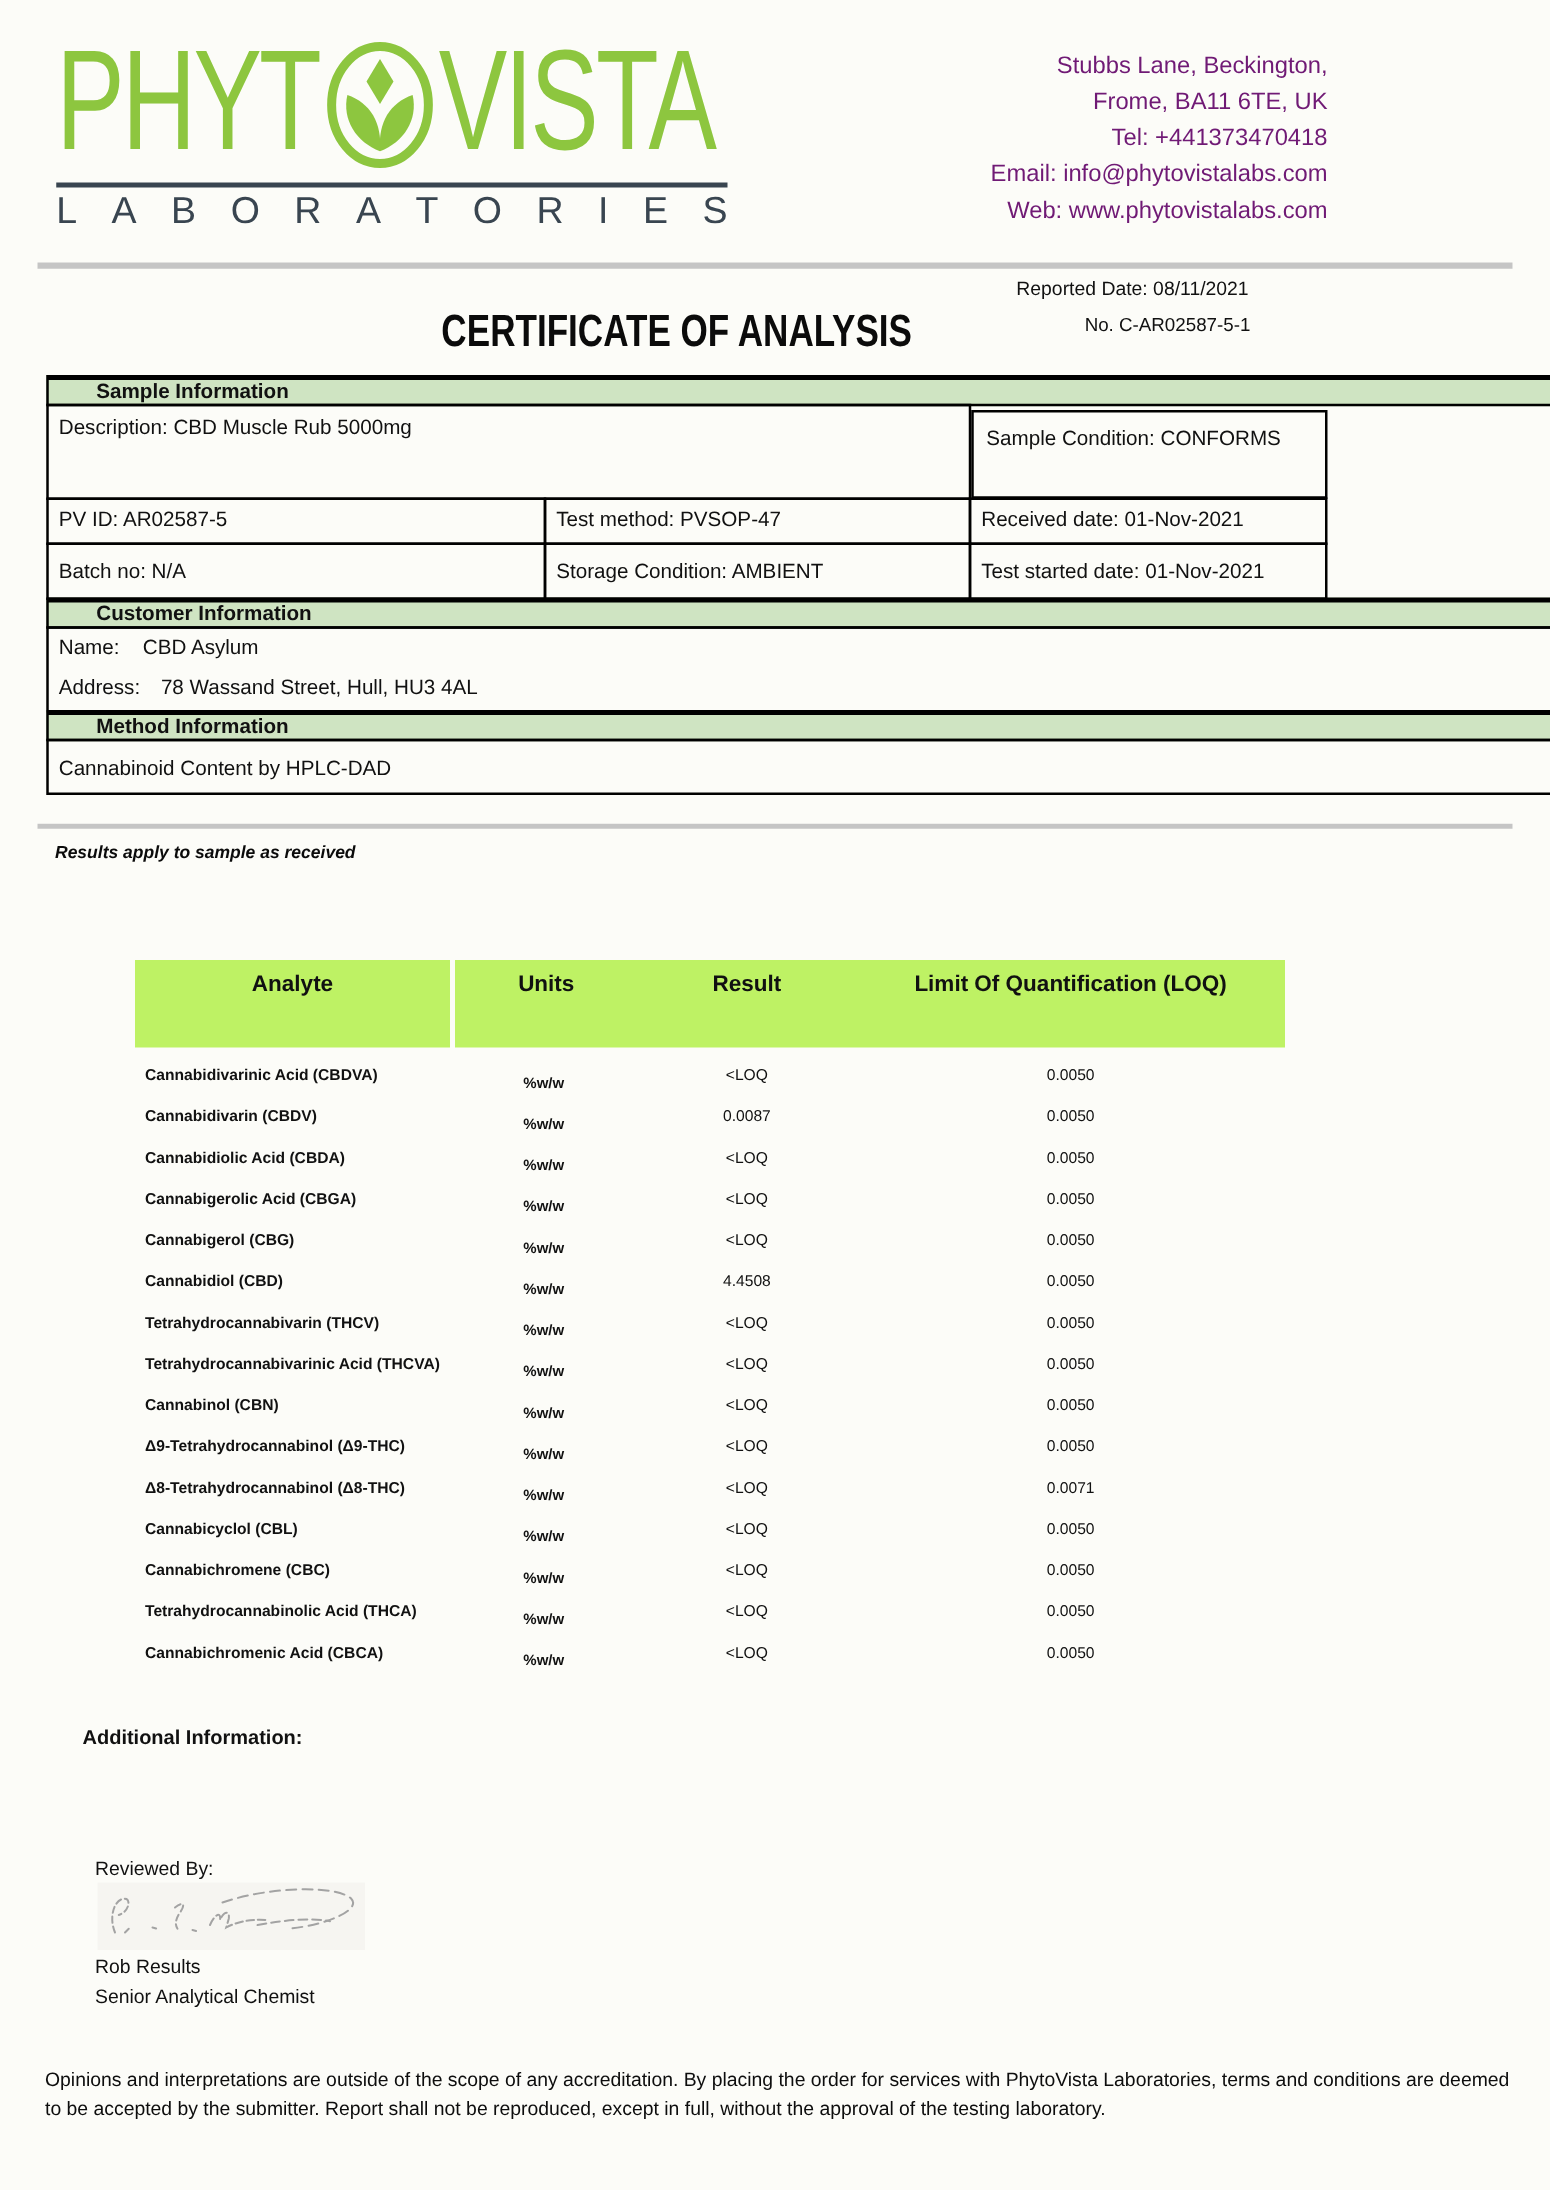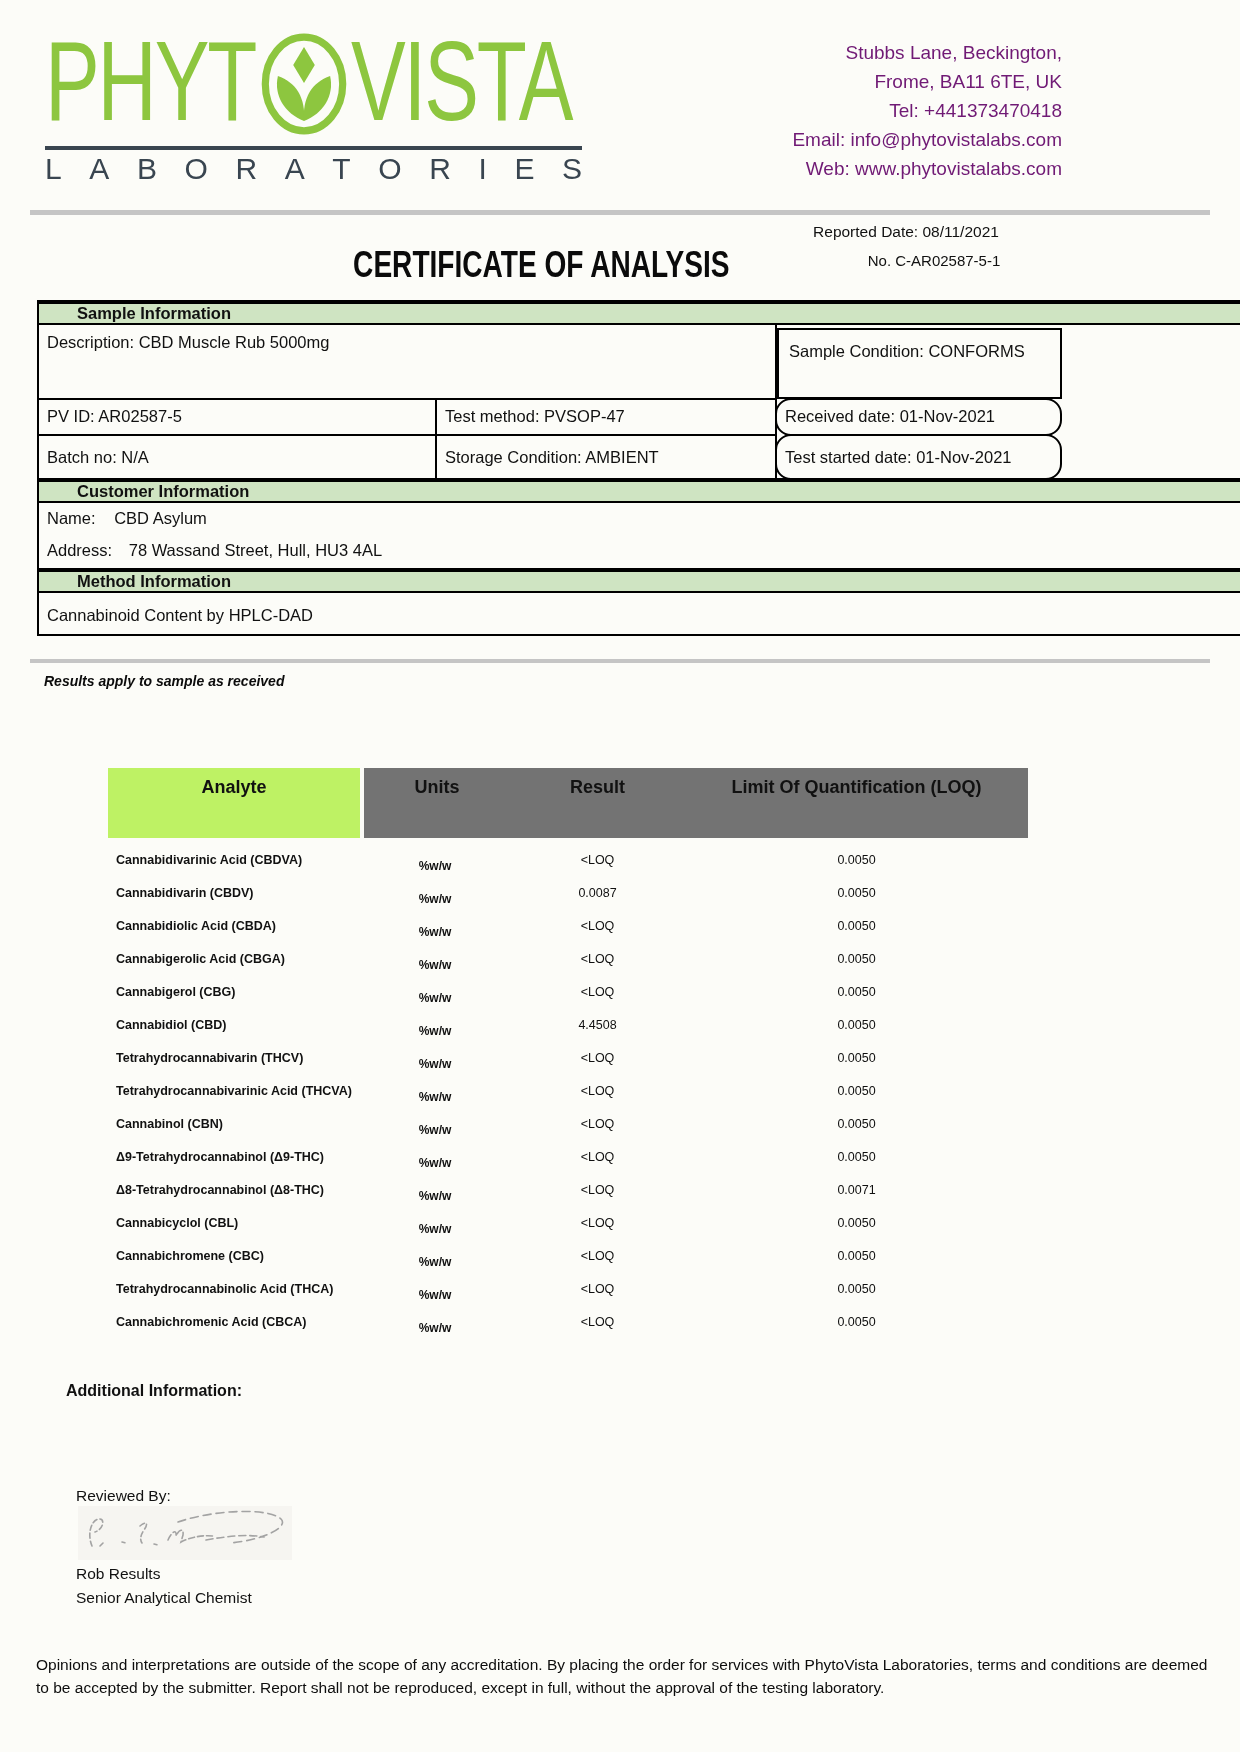--- a/index.html
+++ b/index.html
@@ -38,34 +38,34 @@
   .desc-row{display:flex;margin-top:-2px;height:77px;align-items:flex-start;}
   .desc-cell{box-sizing:border-box;width:740px;height:77px;border:2px solid #000;padding:8px 0 0 8px;font-size:16.5px;}
   .cond-cell{box-sizing:border-box;width:285px;height:71px;margin-top:5px;border:2px solid #000;
              padding:12px 0 0 10px;font-size:16.5px;}
   .grid3-row{display:flex;margin-top:-2px;}
   .g-cell{box-sizing:border-box;border:2px solid #000;font-size:16.5px;padding-left:8px;}
   .r-pv .g-cell{height:38px;padding-top:7px;}
   .r-batch .g-cell{height:46px;padding-top:12px;}
   .gc1{width:400px;}
   .gc2{width:342px;margin-left:-2px;}
-  .gc3{width:287px;margin-left:-2px;border-radius:16px;}
+  .gc3{width:287px;margin-left:-2px;}
   .cust-cell{box-sizing:border-box;border:2px solid #000;margin-top:-2px;height:69px;padding:6px 0 0 8px;font-size:16.5px;}
   .cust-line{margin-bottom:13px;}
   .lbl-gap{display:inline-block;min-width:14px;}
   .addr-gap{display:inline-block;min-width:12px;}
   .method-cell{box-sizing:border-box;border:2px solid #000;margin-top:-2px;height:45px;padding:13px 0 0 8px;font-size:16.5px;}
   
   .results-note{position:absolute;left:44px;top:673px;font-size:14px;font-weight:bold;font-style:italic;color:#0b0b0b;}
   
   .rtable{position:absolute;left:108px;top:768px;width:920px;}
   .rt-header{display:flex;height:70px;}
   .rt-h-analyte{box-sizing:border-box;width:252px;background:#bef264;display:flex;justify-content:center;
                 padding-top:9px;font-weight:bold;font-size:18px;}
-  .rt-h-rest{box-sizing:border-box;margin-left:4px;flex:1;background:#737373;display:grid;
+  .rt-h-rest{box-sizing:border-box;margin-left:4px;flex:1;background:#bef264;display:grid;
              grid-template-columns:146px 175px 1fr;padding-top:9px;font-weight:bold;font-size:18px;}
   .rt-h-rest span{text-align:center;}
   .rt-body{margin-top:5px;}
   .rt-row{display:grid;grid-template-columns:252px 150px 175px 1fr;height:33px;align-items:center;}
   .cell{font-size:12.5px;}
   .cell.analyte{font-weight:bold;padding-left:8px;}
   .cell.units{font-weight:bold;text-align:center;font-size:12px;margin-top:12px;}
   .cell.result{text-align:center;}
   .cell.loq{text-align:center;}
   

